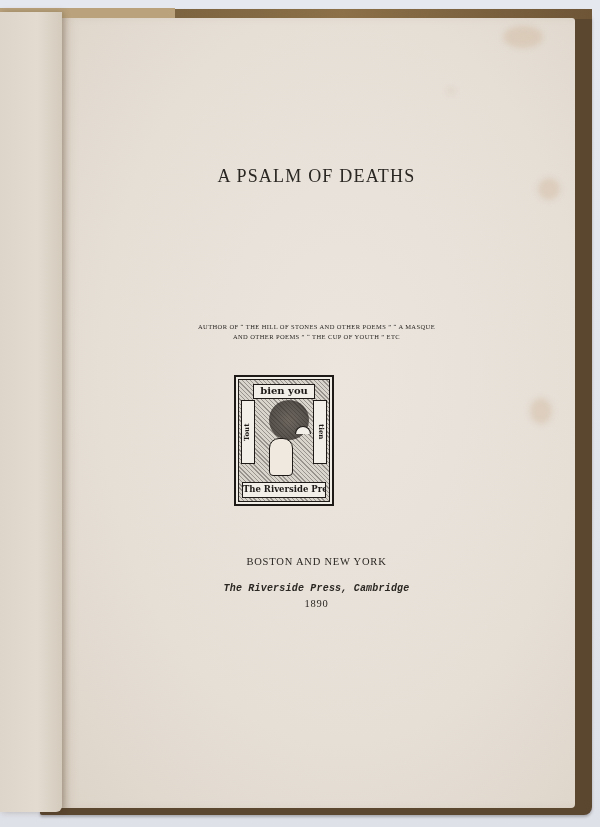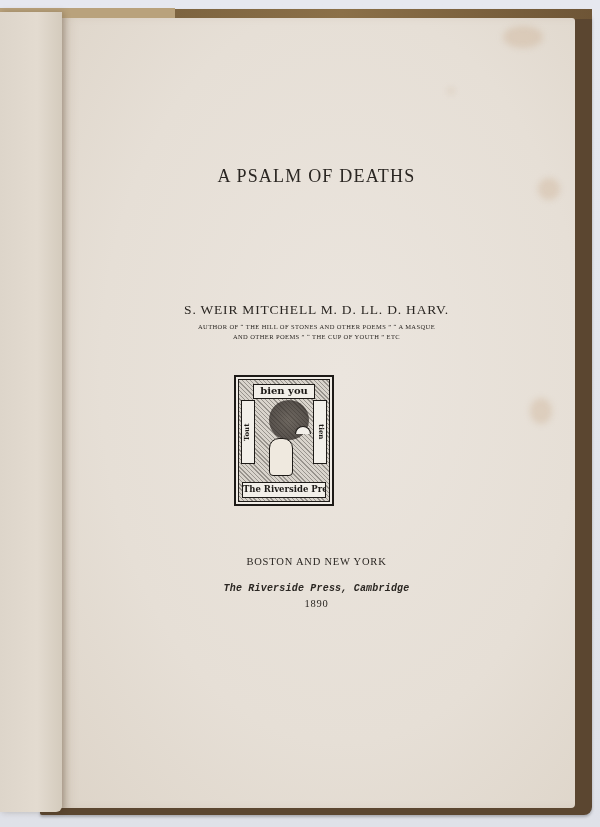--- a/index.html
+++ b/index.html
@@ -248,21 +248,20 @@
   <div class="left-page"></div>
 
   <div class="page">
     <div class="stain" style="left:445px;top:8px;width:40px;height:22px;"></div>
     <div class="stain" style="left:480px;top:160px;width:22px;height:22px;"></div>
     <div class="stain" style="left:472px;top:380px;width:22px;height:26px;"></div>
     <div class="stain" style="left:390px;top:70px;width:6px;height:6px;"></div>
 
     <div class="content">
       <div class="title">A PSALM OF DEATHS</div>
-      <div class="author">S. WEIR MITCHELL M. D. LL. D. HARV.</div>
       <div class="author-note">
         <div>AUTHOR OF “ THE HILL OF STONES AND OTHER POEMS ” “ A MASQUE</div>
         <div>AND OTHER POEMS ” “ THE CUP OF YOUTH ” ETC</div>
       </div>
 
       <div class="emblem">
         <div class="emblem-inner">
           <div class="tree"></div>
           <div class="sun"></div>
           <div class="figure"></div>

